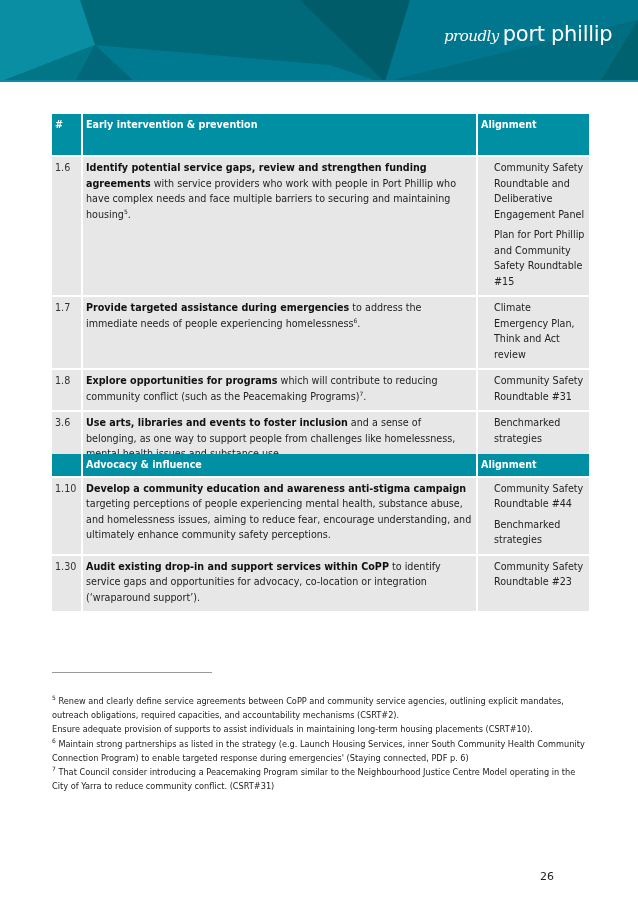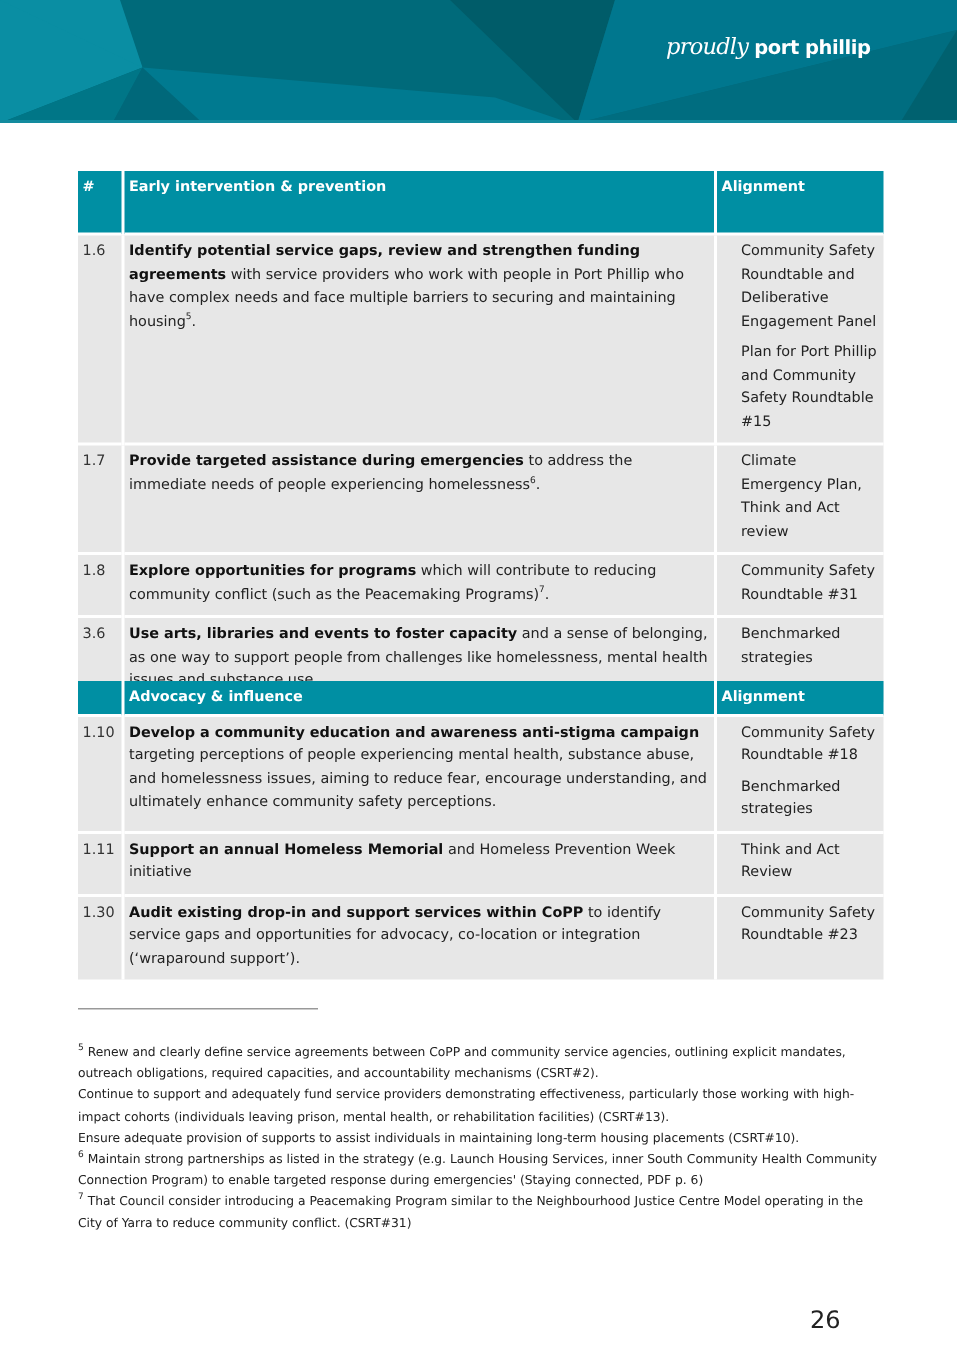--- a/index.html
+++ b/index.html
@@ -4,21 +4,21 @@
   <style>
     * { box-sizing: border-box; margin: 0; padding: 0; }
     html, body { width: 638px; height: 912px; background: #ffffff; overflow: hidden; }
     body { font-family: "DejaVu Sans", sans-serif; color: #222; position: relative; }
 
     .banner { position: absolute; left: 0; top: 0; width: 638px; height: 82px; overflow: hidden; }
     .banner svg { position: absolute; left: 0; top: 0; }
     .banner-line { position: absolute; left: 0; top: 80px; width: 638px; height: 2px; background: #138b9e; }
     .logo { position: absolute; left: 444px; top: 22px; color: #fff; display: flex; align-items: baseline; gap: 4px; }
     .logo-script { font-family: "DejaVu Serif", serif; font-style: italic; font-size: 15px; letter-spacing: -0.5px; }
-    .logo-bold { font-family: "DejaVu Sans", sans-serif; font-weight: bold; font-size: 13px; letter-spacing: -0.3px; }
+    .logo-bold { font-family: "DejaVu Sans", sans-serif; font-weight: normal; font-size: 21px; letter-spacing: -0.3px; }
 
     table.plan { position: absolute; left: 52px; width: 537px; border-collapse: collapse; table-layout: fixed; font-size: 9.6px; line-height: 15.5px; }
     table.plan col.c-num { width: 30px; }
     table.plan col.c-act { width: 395px; }
     table.plan col.c-al { width: 112px; }
     table.plan th { background: #008fa3; color: #fff; text-align: left; vertical-align: top; font-weight: bold; padding: 3px 3px; border-right: 2px solid #fff; font-size: 9.6px; }
     table.plan th:last-child { border-right: none; }
     table.plan td { background: #e7e7e7; vertical-align: top; padding: 3px 3px 6px 3px; border-right: 2px solid #fff; border-top: 2px solid #fff; }
     table.plan td:last-child { border-right: none; padding-left: 16px; }
     table.plan td.num { font-size: 9.6px; color: #333; }
@@ -27,21 +27,21 @@
     .al-block + .al-block { margin-top: 5px; }
     sup { font-size: 6px; vertical-align: super; line-height: 0; }
 
     #t1 { top: 114px; }
     #t1 th { height: 42px; }
     #t2 { top: 454px; }
 
     .fn-rule { position: absolute; left: 52px; top: 672px; width: 160px; height: 1px; background: #999; }
     .footnotes { position: absolute; left: 52px; top: 694px; width: 540px; font-size: 8.2px; line-height: 14.2px; color: #222; }
     .footnotes p { margin: 0; }
-    .page-num { position: absolute; left: 540px; top: 870px; font-size: 16px; color: #222; }
+    .page-num { position: absolute; left: 540px; top: 870px; font-size: 11px; color: #222; }
   </style>
 </head>
 <body>
 
 <div class="banner">
   <svg width="638" height="82" viewBox="0 0 638 82">
     <rect x="0" y="0" width="638" height="82" fill="#006a7a"></rect>
     <polygon points="0,0 80,0 95,45 0,82" fill="#0a8ea3"></polygon>
     <polygon points="0,0 65,0 95,45" fill="#0a8ea3"></polygon>
     <polygon points="95,45 0,82 75,82" fill="#007687"></polygon>
@@ -90,21 +90,21 @@
     </tr>
     <tr>
       <td class="num">1.8</td>
       <td><span class="act-bold">Explore opportunities for programs</span><span> which will contribute to reducing community conflict (such as the Peacemaking Programs)</span><sup>7</sup><span>.</span></td>
       <td>
         <span class="al-block">Community Safety Roundtable #31</span>
       </td>
     </tr>
     <tr>
       <td class="num">3.6</td>
-      <td><span class="act-bold">Use arts, libraries and events to foster capacity</span><span> and a sense of belonging, as one way to support people from challenges like homelessness, mental health issues and substance use.</span></td>
+      <td><span class="act-bold">Use arts, libraries and events to foster inclusion</span><span> and a sense of belonging, as one way to support people from challenges like homelessness, mental health issues and substance use.</span></td>
       <td>
         <span class="al-block">Benchmarked strategies</span>
       </td>
     </tr>
   </tbody>
 </table>
 
 <table class="plan" id="t2">
   <colgroup>
       <col class="c-num">
@@ -116,43 +116,35 @@
       <th></th>
       <th>Advocacy &amp; influence</th>
       <th>Alignment</th>
     </tr>
   </thead>
   <tbody>
     <tr>
       <td class="num">1.10</td>
       <td><span class="act-bold">Develop a community education and awareness anti-stigma campaign</span><span> targeting perceptions of people experiencing mental health, substance abuse, and homelessness issues, aiming to reduce fear, encourage understanding, and ultimately enhance community safety perceptions.</span></td>
       <td>
-        <span class="al-block">Community Safety Roundtable #18</span>
+        <span class="al-block">Community Safety Roundtable #44</span>
         <span class="al-block">Benchmarked strategies</span>
-      </td>
-    </tr>
-    <tr>
-      <td class="num">1.11</td>
-      <td><span class="act-bold">Support an annual Homeless Memorial</span><span> and Homeless Prevention Week initiative</span></td>
-      <td>
-        <span class="al-block">Think and Act Review</span>
       </td>
     </tr>
     <tr>
       <td class="num">1.30</td>
       <td><span class="act-bold">Audit existing drop-in and support services within CoPP</span><span> to identify service gaps and opportunities for advocacy, co-location or integration (‘wraparound support’).</span></td>
       <td>
         <span class="al-block">Community Safety Roundtable #23</span>
       </td>
     </tr>
   </tbody>
 </table>
 
 <div class="fn-rule"></div>
 <div class="footnotes">
   <p><sup>5</sup><span> Renew and clearly define service agreements between CoPP and community service agencies, outlining explicit mandates, outreach obligations, required capacities, and accountability mechanisms (CSRT#2).</span></p>
-  <p>Continue to support and adequately fund service providers demonstrating effectiveness, particularly those working with high-impact cohorts (individuals leaving prison, mental health, or rehabilitation facilities) (CSRT#13).</p>
   <p>Ensure adequate provision of supports to assist individuals in maintaining long-term housing placements (CSRT#10).</p>
   <p><sup>6</sup><span> Maintain strong partnerships as listed in the strategy (e.g. Launch Housing Services, inner South Community Health Community Connection Program) to enable targeted response during emergencies' (Staying connected, PDF p. 6)</span></p>
   <p><sup>7</sup><span> That Council consider introducing a Peacemaking Program similar to the Neighbourhood Justice Centre Model operating in the City of Yarra to reduce community conflict. (CSRT#31)</span></p>
 </div>
 
 <div class="page-num">26</div>
 
 </body></html>

